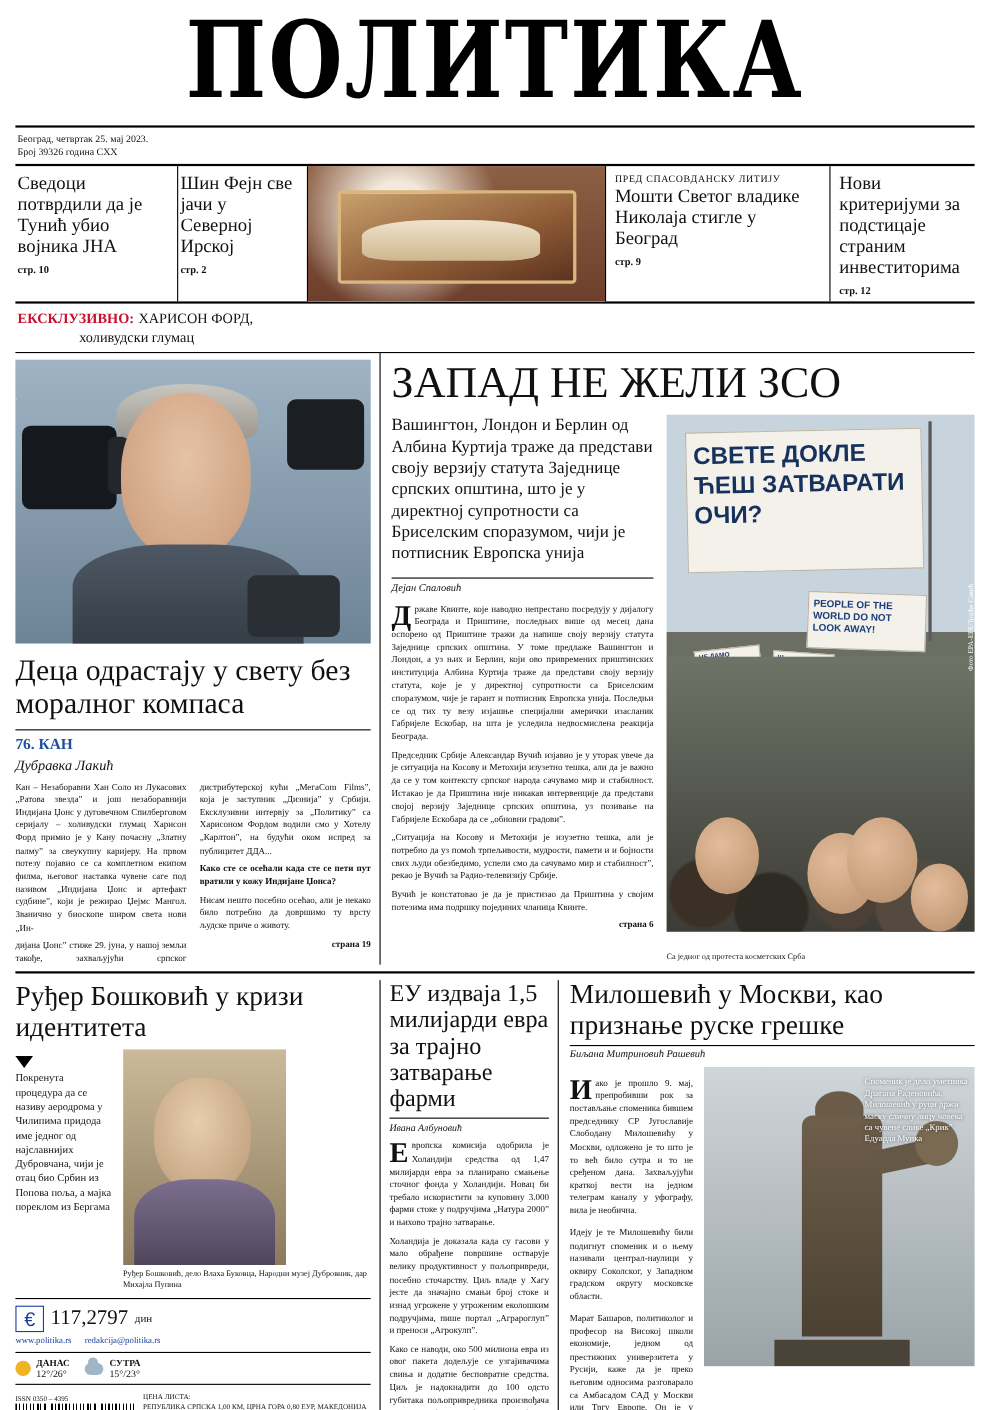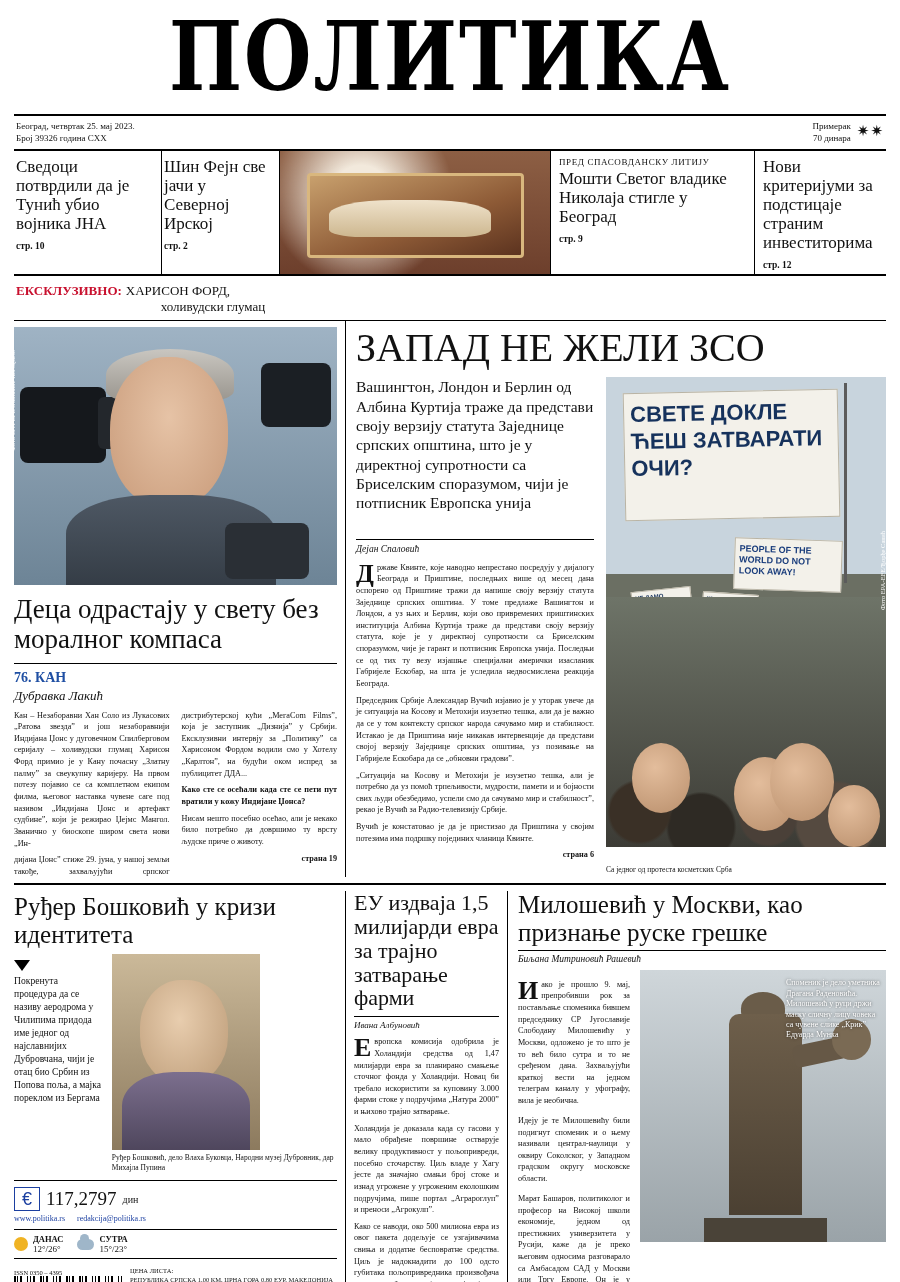--- a/index.html
+++ b/index.html
@@ -103,21 +103,21 @@
   
   .excl-strip {
     display: flex;
     align-items: flex-start;
     border-bottom: 1px solid #000;
     padding: 5px 0 5px 2px;
   }
   .excl-left { width: 332px; padding-right: 10px;}
   .excl-label { color: #c8102e; font-weight: bold; font-size: 13px; }
   .excl-text { font-size: 13px; }
-  .excl-line2 { font-size: 13px; margin-left: 72px; text-align: center; }
+  .excl-line2 { font-size: 13px; margin-left: 56px; }
 
   
   .body-grid { display: flex; }
   .col-left { width: 332px; border-right: 1px solid #000; padding-right: 8px; }
   .col-main { flex: 1; padding-left: 10px; }
 
   .ford-photo {
     width: 100%; height: 258px; margin-top: 6px;
     position: relative; overflow: hidden;
     background: linear-gradient(#9fb3c4, #6d8496);
@@ -162,21 +162,21 @@
     line-height: 1.05;
     margin: 6px 0 8px 0;
     font-weight: normal;
   }
   .main-top { display: flex; gap: 12px; }
   .main-lead {
     width: 238px;
     font-size: 15.5px;
     line-height: 1.25;
   }
-  .lead-byline { font-style: italic; font-size: 9.5px; margin-top: 26px; border-top: 1px solid #000; padding-top: 4px;}
+  .lead-byline { font-style: italic; font-size: 9.5px; margin-top: 12px; border-top: 1px solid #000; padding-top: 4px;}
   .lead-body { font-size: 8.2px; line-height: 1.42; text-align: justify; margin-top: 6px;}
   .lead-body p { margin: 0 0 5px 0; }
 
   .protest-photo {
     flex: 1; height: 470px; position: relative; overflow: hidden;
     background: linear-gradient(#c8d4dd 0 42%, #6b6f63 42% 100%);
   }
   .sign { position: absolute; background: #f3f1ea; border: 1px solid #b9b4a5;
     font-family: "Liberation Sans", sans-serif; font-weight: bold; color: #16325c; }
   .sign-main { left: 18px; top: 14px; width: 215px; height: 128px;
@@ -275,27 +275,20 @@
   <div class="masthead">
     <div class="logo">ПОЛИТИКА</div>
   </div>
   <div class="masthead-rule"></div>
 
   <div class="info-row">
     <div class="info-left">
       <div>Београд, четвртак 25. мај 2023.</div>
       <div>Број 39326 година CXX</div>
     </div>
-    <div class="info-right">
-      <div>
-        <div>Примерак</div>
-        <div>70 динара</div>
-      </div>
-      <div class="stars">✷✷</div>
-    </div>
   </div>
 
   <div class="teasers">
     <div class="teaser t1">
       <div class="headline">Сведоци потврдили да је Тунић убио војника ЈНА</div>
       <div class="page-ref">стр. 10</div>
     </div>
     <div class="teaser t2">
       <div class="headline">Шин Фејн све јачи у Северној Ирској</div>
       <div class="page-ref">стр. 2</div>

